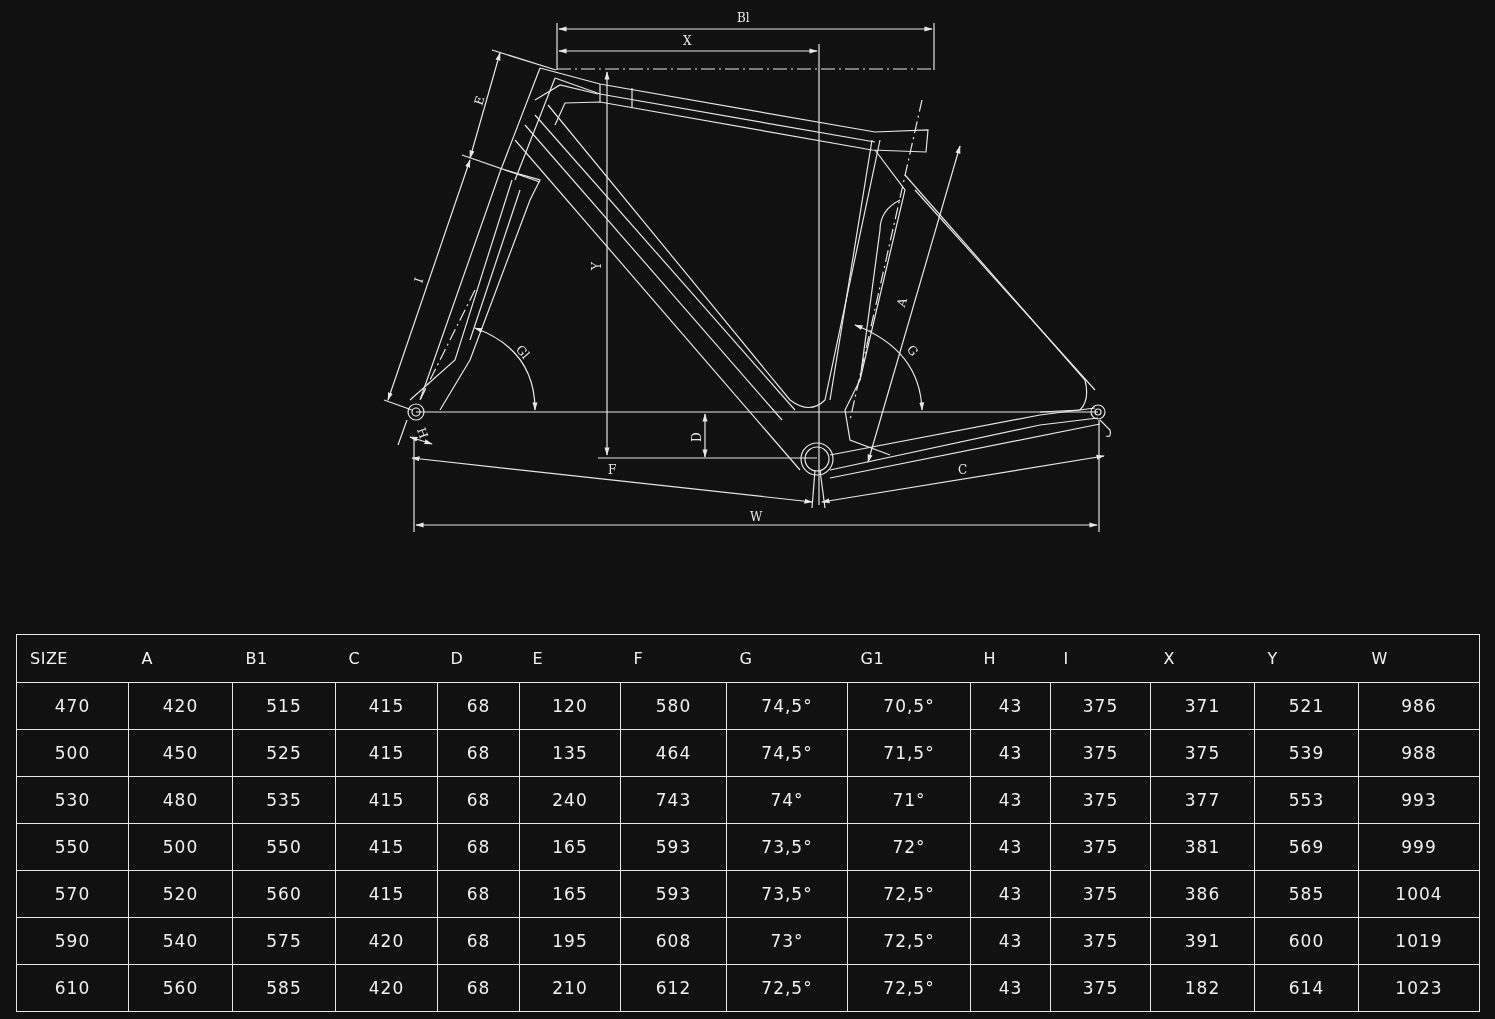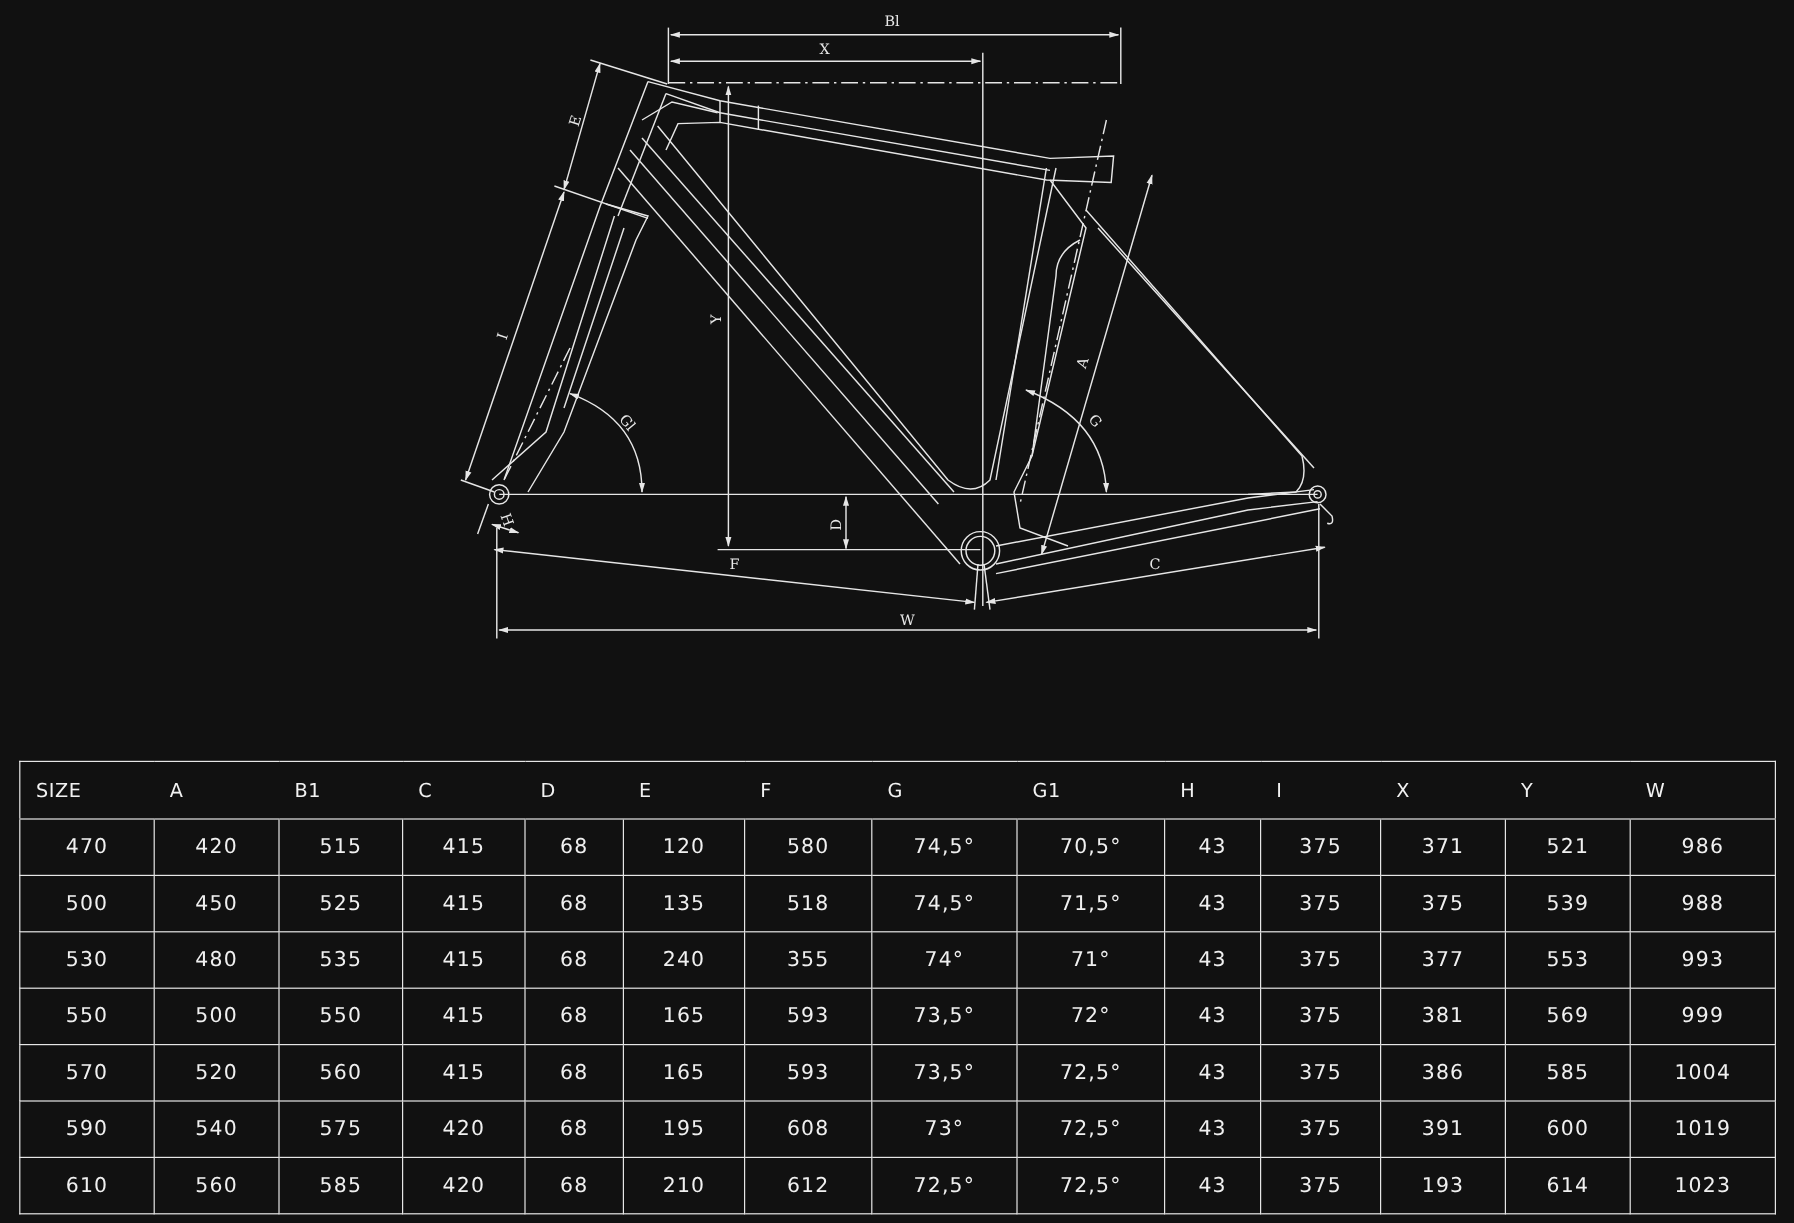--- a/index.html
+++ b/index.html
@@ -211,37 +211,37 @@
         <td>521</td>
         <td>986</td>
       </tr>
       <tr>
         <td>500</td>
         <td>450</td>
         <td>525</td>
         <td>415</td>
         <td>68</td>
         <td>135</td>
-        <td>518</td>
+        <td>464</td>
         <td>74,5°</td>
         <td>71,5°</td>
         <td>43</td>
         <td>375</td>
         <td>375</td>
         <td>539</td>
         <td>988</td>
       </tr>
       <tr>
         <td>530</td>
         <td>480</td>
         <td>535</td>
         <td>415</td>
         <td>68</td>
         <td>240</td>
-        <td>355</td>
+        <td>743</td>
         <td>74°</td>
         <td>71°</td>
         <td>43</td>
         <td>375</td>
         <td>377</td>
         <td>553</td>
         <td>993</td>
       </tr>
       <tr>
         <td>550</td>
@@ -296,18 +296,18 @@
         <td>560</td>
         <td>585</td>
         <td>420</td>
         <td>68</td>
         <td>210</td>
         <td>612</td>
         <td>72,5°</td>
         <td>72,5°</td>
         <td>43</td>
         <td>375</td>
-        <td>193</td>
+        <td>182</td>
         <td>614</td>
         <td>1023</td>
       </tr>
     </tbody>
 </table>
 
 </body></html>

